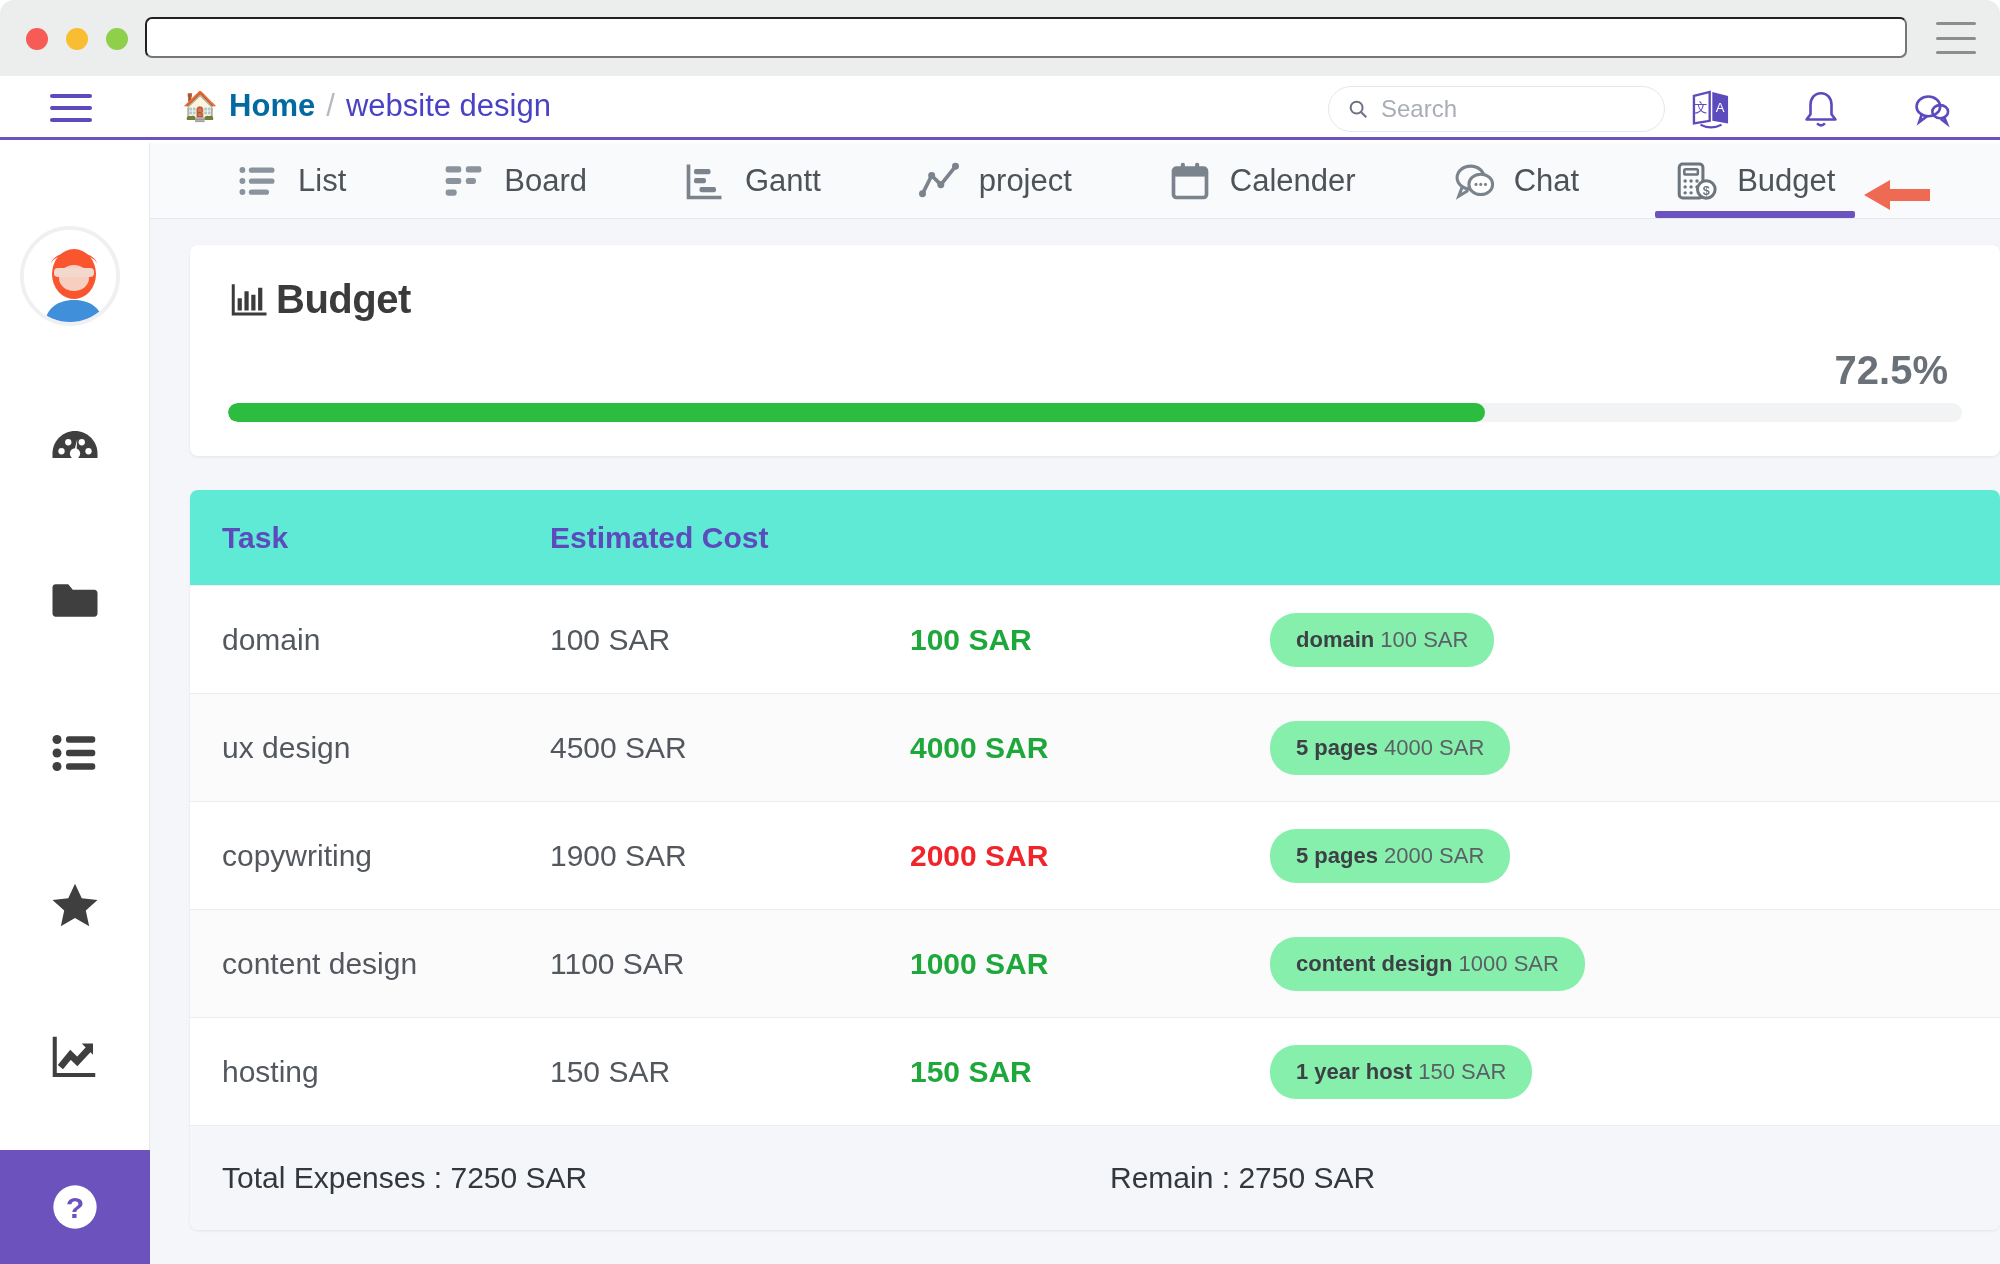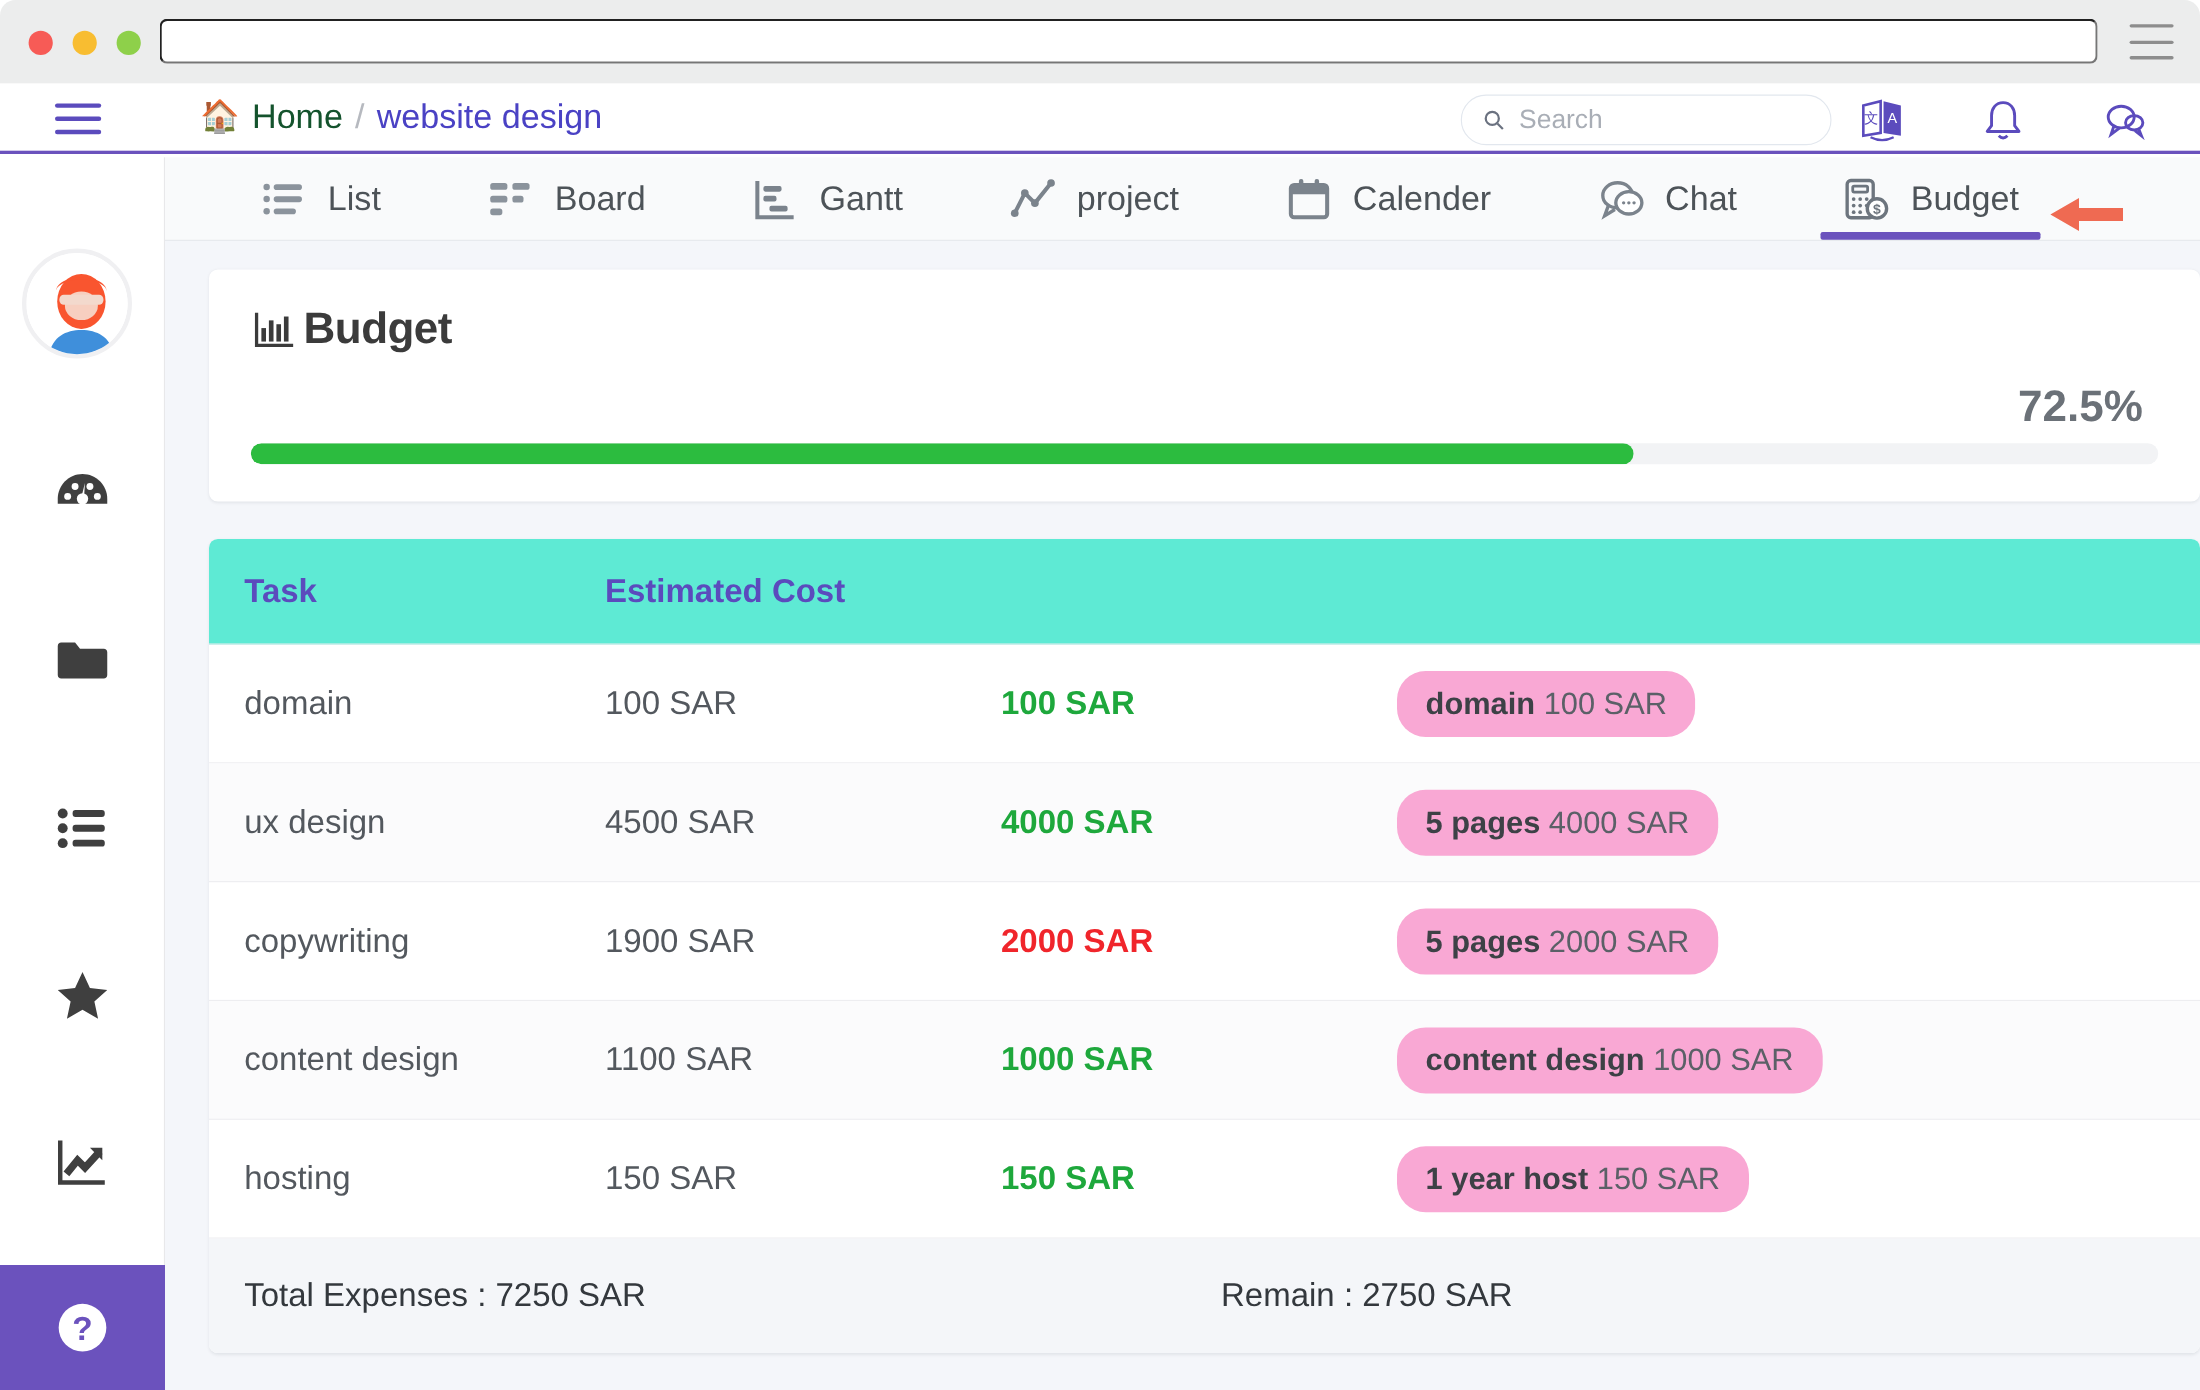--- a/index.html
+++ b/index.html
@@ -47,21 +47,21 @@
     display: flex; flex-direction: column; justify-content: space-between;
     cursor: pointer;
   }
   .menu-toggle i { display: block; height: 4px; background: #5b4bbd; border-radius: 2px; }
   .breadcrumb {
     position: absolute; left: 182px; top: 12px;
     display: flex; align-items: center; gap: 11px;
     font-size: 31px;
   }
   .bc-home-icon { color: #bfc2c6; font-size: 29px; line-height: 1; }
-  .bc-home { color: #14532d; }
+  .bc-home { color: #0369a1; font-weight: bold; }
   .bc-sep { color: #b6b9bf; }
   .bc-current { color: #4a42c4; }
 
   .search-wrap {
     position: absolute; left: 1328px; top: 10px;
     width: 337px; height: 46px;
     border: 1px solid #e2e7ee; border-radius: 24px;
     display: flex; align-items: center; gap: 12px; padding: 0 18px;
     background: #fff;
   }
@@ -152,22 +152,22 @@
   .trow.body.alt { background: #fbfbfc; }
   .c-task  { width: 360px; padding-left: 32px; }
   .c-est   { width: 360px; }
   .c-total { width: 360px; }
   .c-tag   { flex: 1; }
   .th { font-size: 30px; font-weight: bold; color: #5b4bbd; }
   .td { font-size: 30px; color: #53585e; }
   .td.green { color: #1ea83c; font-weight: bold; }
   .td.red { color: #f0252b; font-weight: bold; }
   .tag {
-    display: inline-block; background: #f9a8d4; color: #5b6067;
-    border-radius: 26px; padding: 14px 26px; font-size: 28px;
+    display: inline-block; background: #86efac; color: #5b6067;
+    border-radius: 26px; padding: 14px 26px; font-size: 22px;
   }
   .tag b { color: #3d4146; font-weight: bold; }
   .tfoot {
     height: 104px; background: #f4f6f9; display: flex; align-items: center;
   }
   .tfoot .f-left { width: 920px; padding-left: 32px; font-size: 30px; color: #33383d; }
   .tfoot .f-right { font-size: 30px; color: #33383d; }
 </style>
 </head>
 <body>

